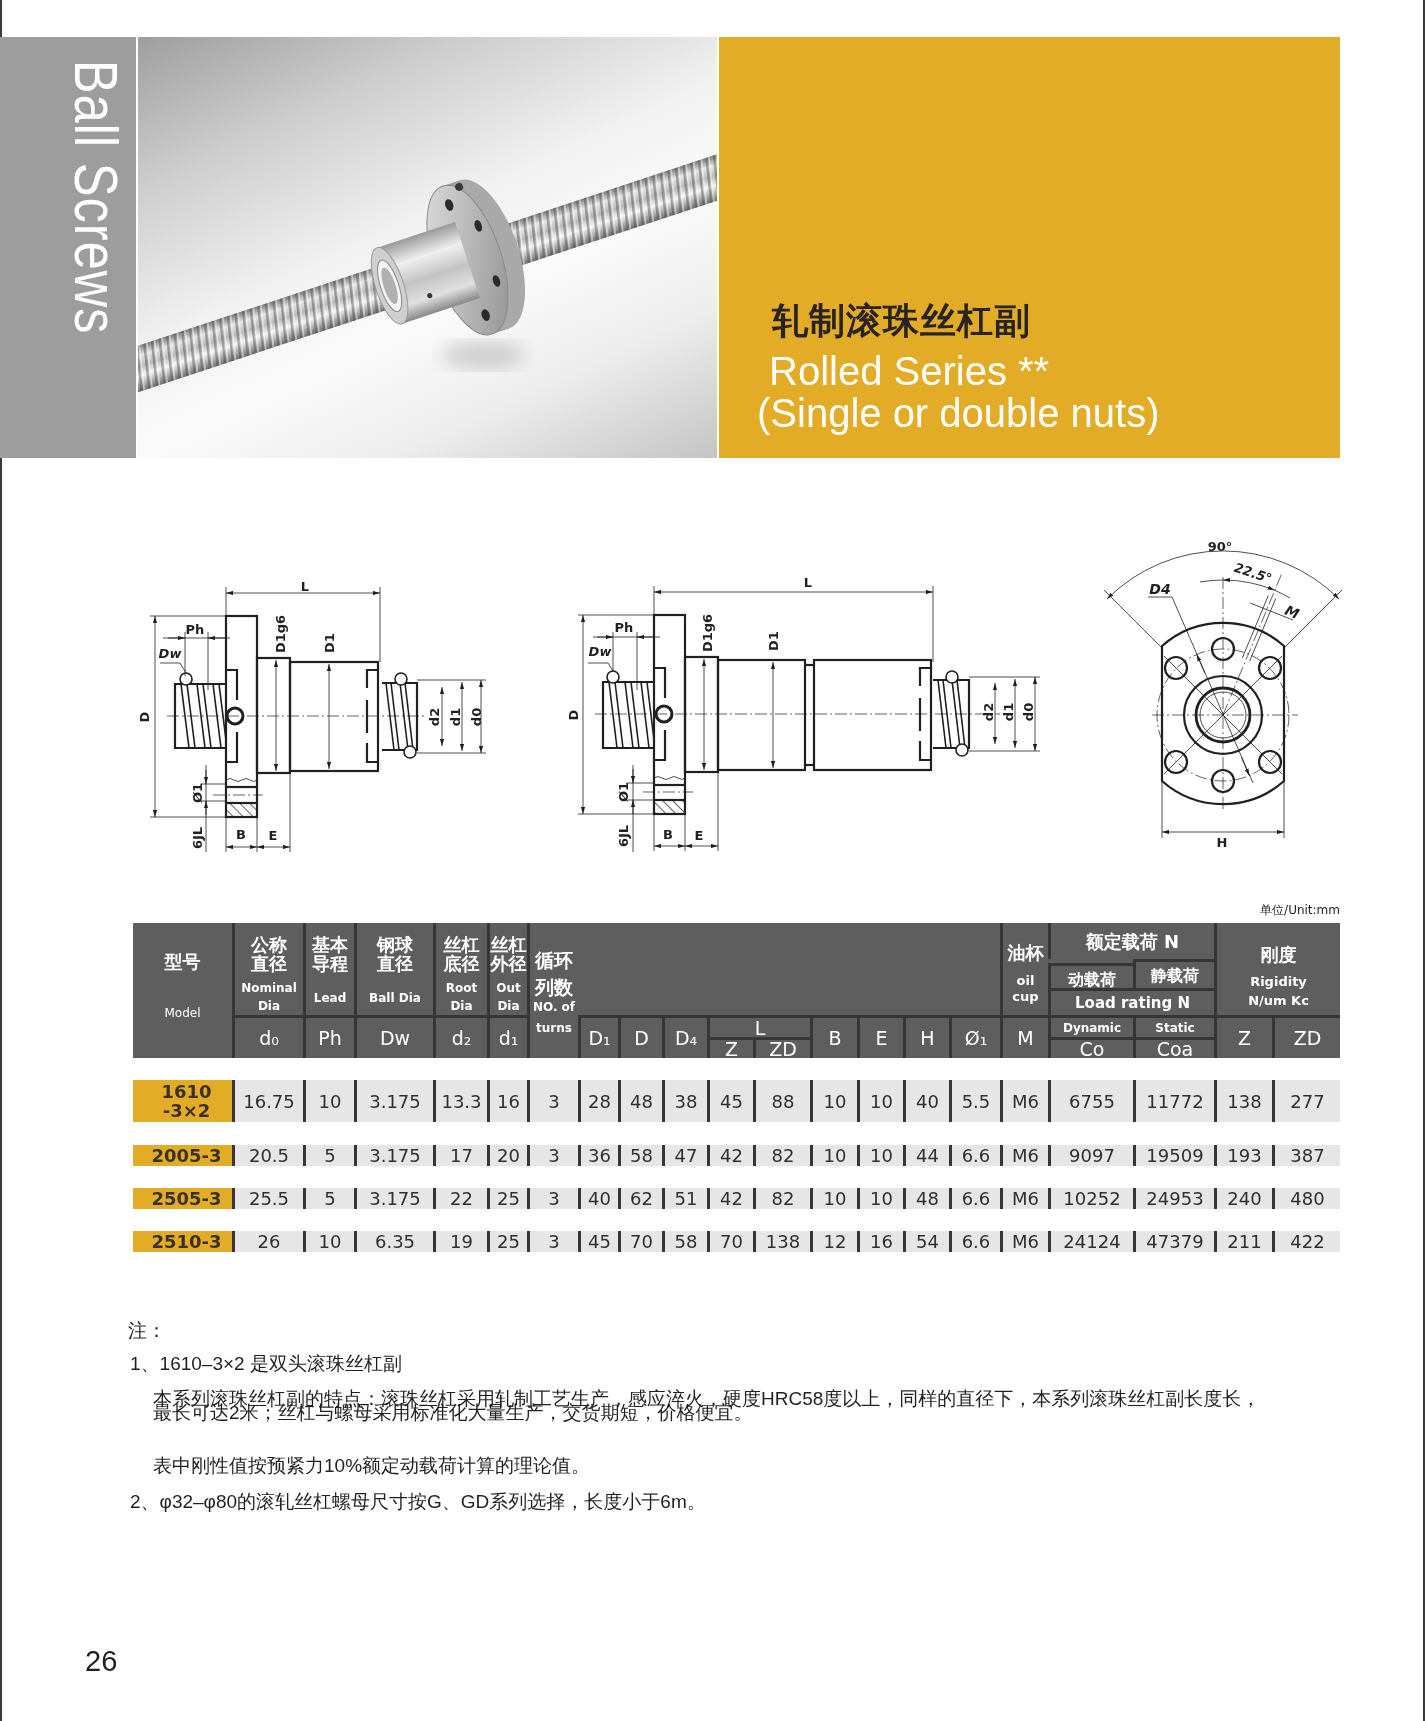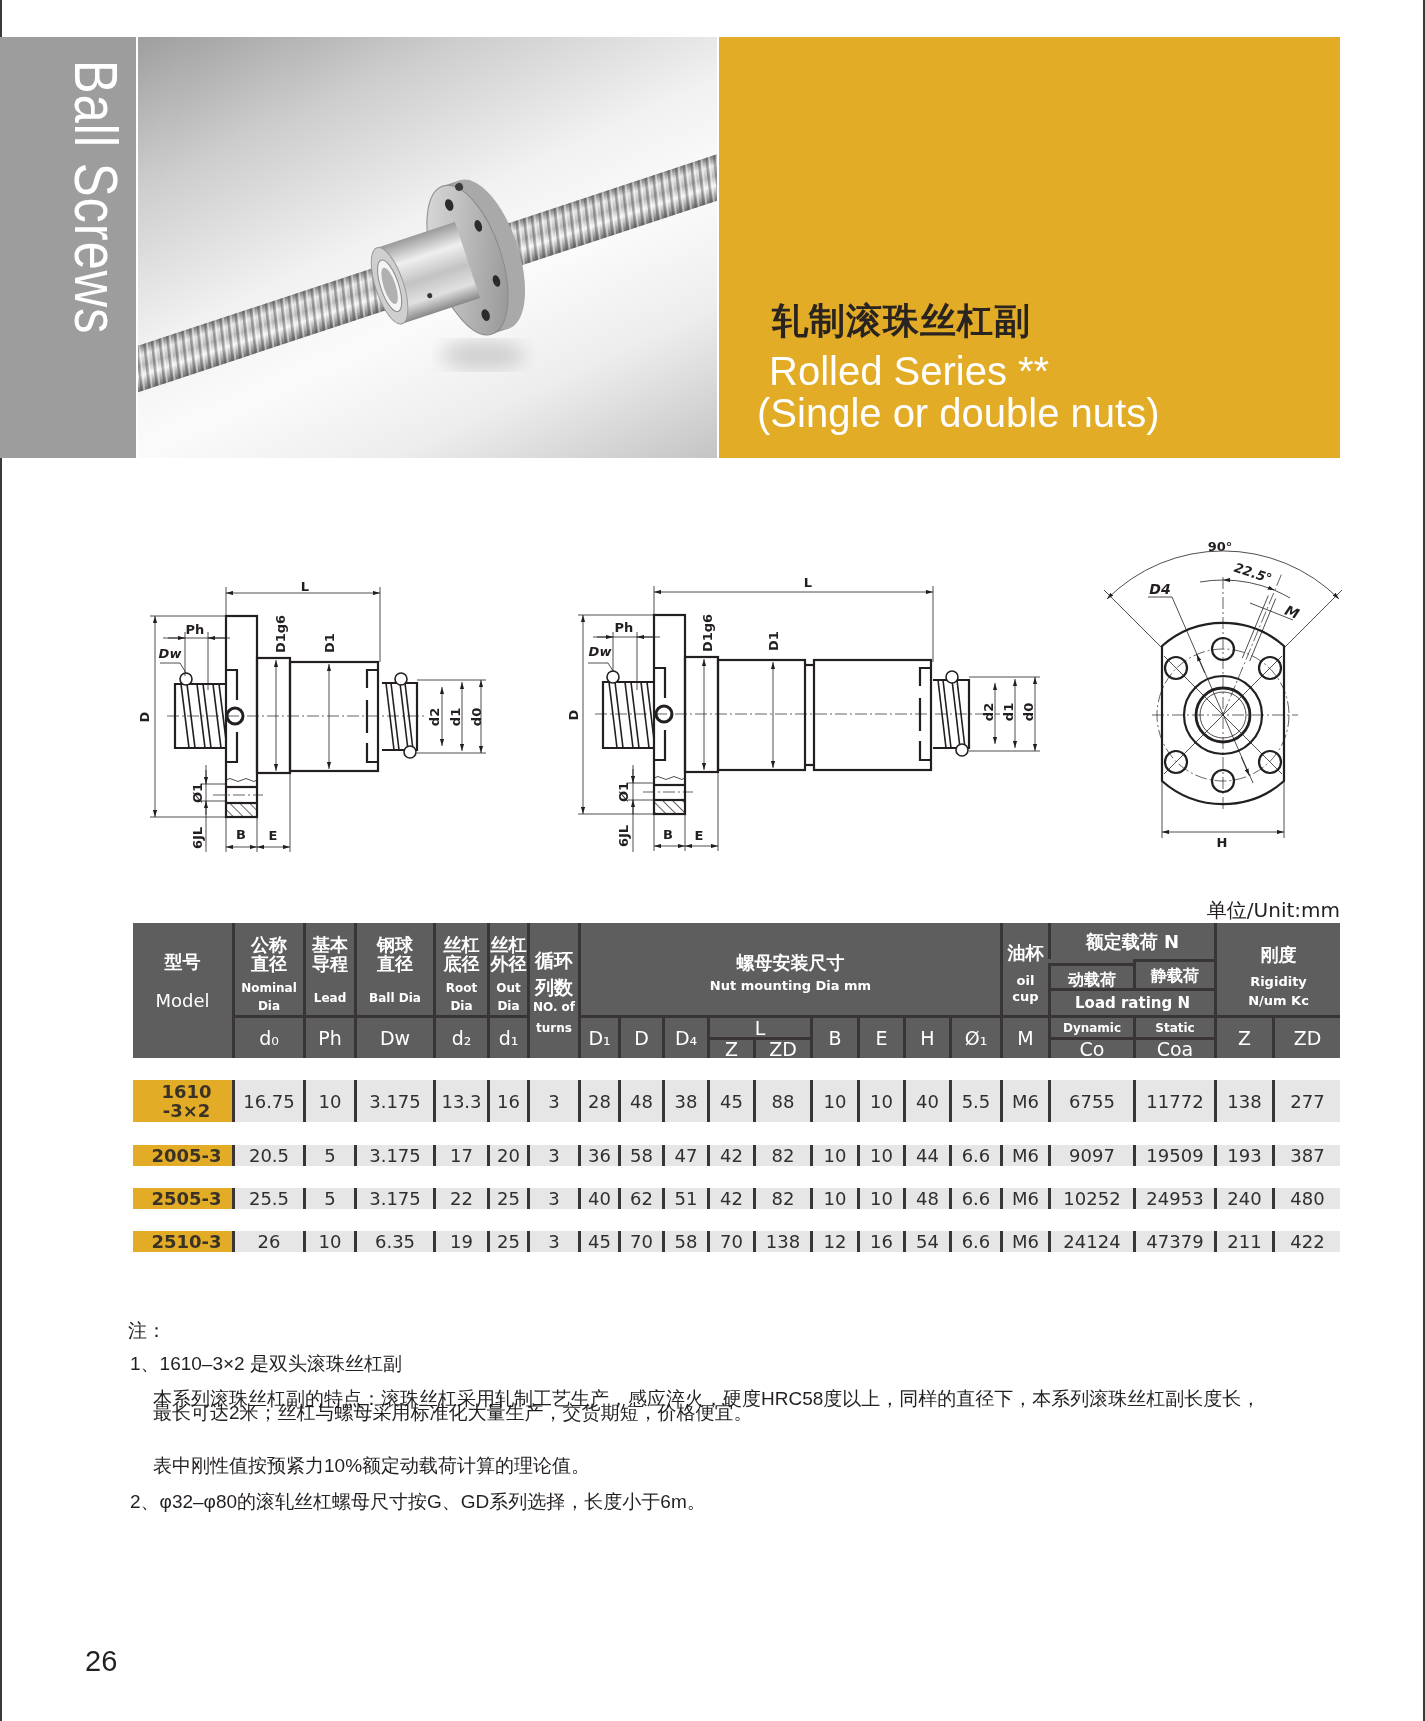--- a/index.html
+++ b/index.html
@@ -19,21 +19,21 @@
 
 .thk{fill:none;stroke:#231f20;stroke-width:2.2}
 .thn{fill:none;stroke:#231f20;stroke-width:0.8}
 .dim{fill:none;stroke:#231f20;stroke-width:0.8;marker-start:url(#ar);marker-end:url(#ar)}
 .arr{fill:none;stroke:#231f20;stroke-width:0.8;marker-end:url(#ar)}
 .cl{fill:none;stroke:#231f20;stroke-width:0.7;stroke-dasharray:12 3 2 3}
 .ball{fill:#ffffff;stroke:#231f20;stroke-width:1.6}
 .lbl{font-family:"DejaVu Sans",sans-serif;font-size:13px;font-weight:bold;fill:#231f20}
 .it{font-style:italic}
 
-.unit{right:85px;top:900px;font-size:20px;line-height:20px;color:#231f20;white-space:nowrap}
+.unit{right:85px;top:900px;font-size:12px;line-height:20px;color:#231f20;white-space:nowrap}
 
 #thead{left:133px;top:923px;width:1207px;height:135px;background:#5f5e5f;color:#ffffff}
 .hc{position:absolute;border-color:#393536;border-style:solid;border-width:0;display:flex;align-items:center;justify-content:center;text-align:center}
 .bl{border-left-width:3px}
 .bt{border-top-width:3px}
 .cn{font-size:18px;font-weight:bold;line-height:19px;white-space:nowrap}
 .en{font-size:12px;font-weight:bold;line-height:18px;white-space:nowrap}
 .sym{font-size:19px;line-height:20px;white-space:nowrap}
 .blk{position:absolute;left:0;right:0;text-align:center}
 
@@ -335,21 +335,21 @@
     <text class="lbl" x="1222" y="842" text-anchor="middle" dominant-baseline="central">H</text>
   </g>
 </svg>
 
 <div class="abs unit">单位/Unit:mm</div>
 
 <div id="thead" class="abs">
 
   <div class="hc" style="left:0;top:0;width:99px;height:135px">
     <div class="blk cn" style="top:28px;line-height:22px">型号</div>
-    <div class="blk sym" style="top:67px;line-height:22px;font-size:18px">Model</div>
+    <div class="blk sym" style="top:79px;line-height:22px;font-size:12px">Model</div>
   </div>
 
   <div class="hc bl" style="left:99px;top:0;width:71px;height:92px">
     <div class="blk cn" style="top:12px"><span>公称</span><br><span>直径</span></div>
     <div class="blk en" style="top:56px"><span>Nominal</span><br><span>Dia</span></div>
   </div>
   <div class="hc bl bt sym" style="left:99px;top:92px;width:71px;height:43px">d₀</div>
 
   <div class="hc bl" style="left:170px;top:0;width:51px;height:92px">
     <div class="blk cn" style="top:12px"><span>基本</span><br><span>导程</span></div>
@@ -373,24 +373,20 @@
     <div class="blk cn" style="top:12px"><span>丝杠</span><br><span>外径</span></div>
     <div class="blk en" style="top:56px"><span>Out</span><br><span>Dia</span></div>
   </div>
   <div class="hc bl bt sym" style="left:354px;top:92px;width:40px;height:43px">d₁</div>
 
   <div class="hc bl" style="left:394px;top:0;width:51px;height:135px">
     <div class="blk cn" style="top:24px;line-height:27px;font-size:19px"><span>循环</span><br><span>列数</span></div>
     <div class="blk en" style="top:74px;line-height:21px"><span>NO. of</span><br><span>turns</span></div>
   </div>
 
-  <div class="hc bl" style="left:445px;top:0;width:422px;height:92px">
-    <div class="blk cn" style="top:30px">螺母安装尺寸</div>
-    <div class="blk en" style="top:54px;font-size:13px">Nut mounting Dia  mm</div>
-  </div>
   <div class="hc bl bt sym" style="left:445px;top:92px;width:40px;height:43px">D₁</div>
   <div class="hc bl bt sym" style="left:485px;top:92px;width:44px;height:43px">D</div>
   <div class="hc bl bt sym" style="left:529px;top:92px;width:45px;height:43px">D₄</div>
   <div class="hc bl bt sym" style="left:574px;top:92px;width:103px;height:22px">L</div>
   <div class="hc bl bt sym" style="left:574px;top:114px;width:46px;height:21px">Z</div>
   <div class="hc bl bt sym" style="left:620px;top:114px;width:57px;height:21px">ZD</div>
   <div class="hc bl bt sym" style="left:677px;top:92px;width:47px;height:43px">B</div>
   <div class="hc bl bt sym" style="left:724px;top:92px;width:46px;height:43px">E</div>
   <div class="hc bl bt sym" style="left:770px;top:92px;width:46px;height:43px">H</div>
   <div class="hc bl bt sym" style="left:816px;top:92px;width:51px;height:43px">Ø₁</div>

